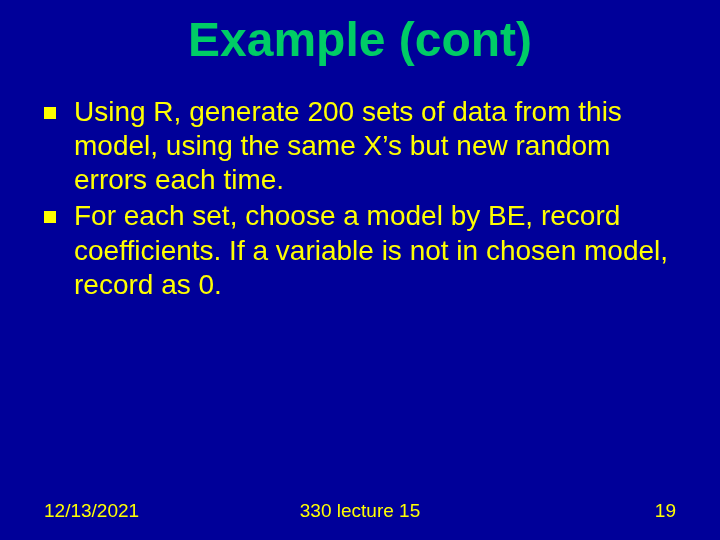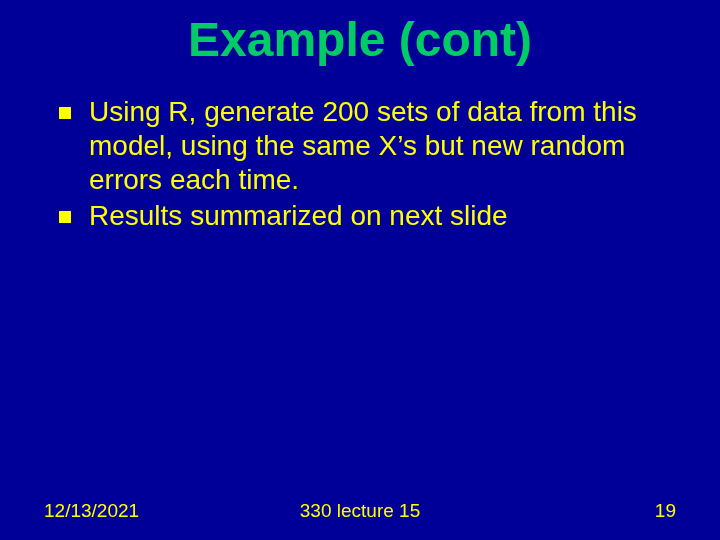--- a/index.html
+++ b/index.html
@@ -14,21 +14,20 @@
     color: #00cc66;
     font-family: "Comic Sans MS", "Comic Sans", cursive, sans-serif;
     font-weight: bold;
     font-size: 48px;
     text-align: center;
     padding-top: 12px;
     padding-bottom: 28px;
   }
   .content {
     padding: 0 40px 0 44px;
-    margin-left: 15px;
   }
   .bullet-item {
     display: flex;
     align-items: flex-start;
     margin-bottom: 2px;
   }
   .bullet {
     flex: 0 0 auto;
     width: 12px;
     height: 12px;
@@ -64,21 +63,21 @@
 
 <div class="title">Example (cont)</div>
 
 <div class="content">
   <div class="bullet-item">
     <div class="bullet"></div>
     <div class="bullet-text">Using R, generate 200 sets of data from this model, using the same X’s but new random errors each time.</div>
   </div>
   <div class="bullet-item">
     <div class="bullet"></div>
-    <div class="bullet-text">Results summarized on next slide</div>
+    <div class="bullet-text">For each set, choose a model by BE, record coefficients. If a variable is not in chosen model, record as 0.</div>
   </div>
 </div>
 
 <div class="footer">
   <span>12/13/2021</span>
   <span class="footer-center">330 lecture 15</span>
   <span>19</span>
 </div>
 
 </body></html>

